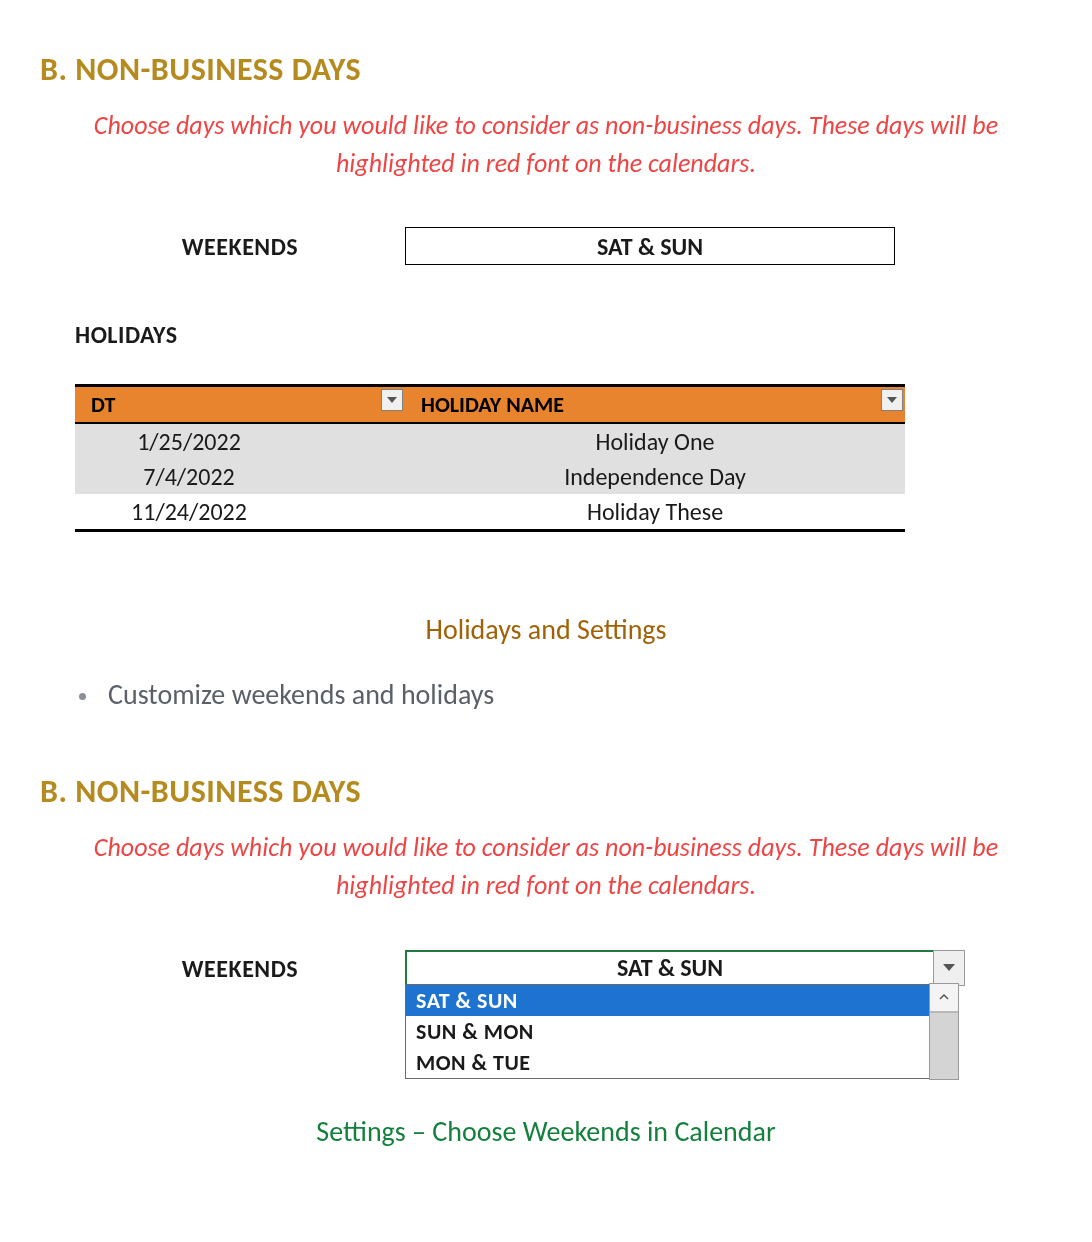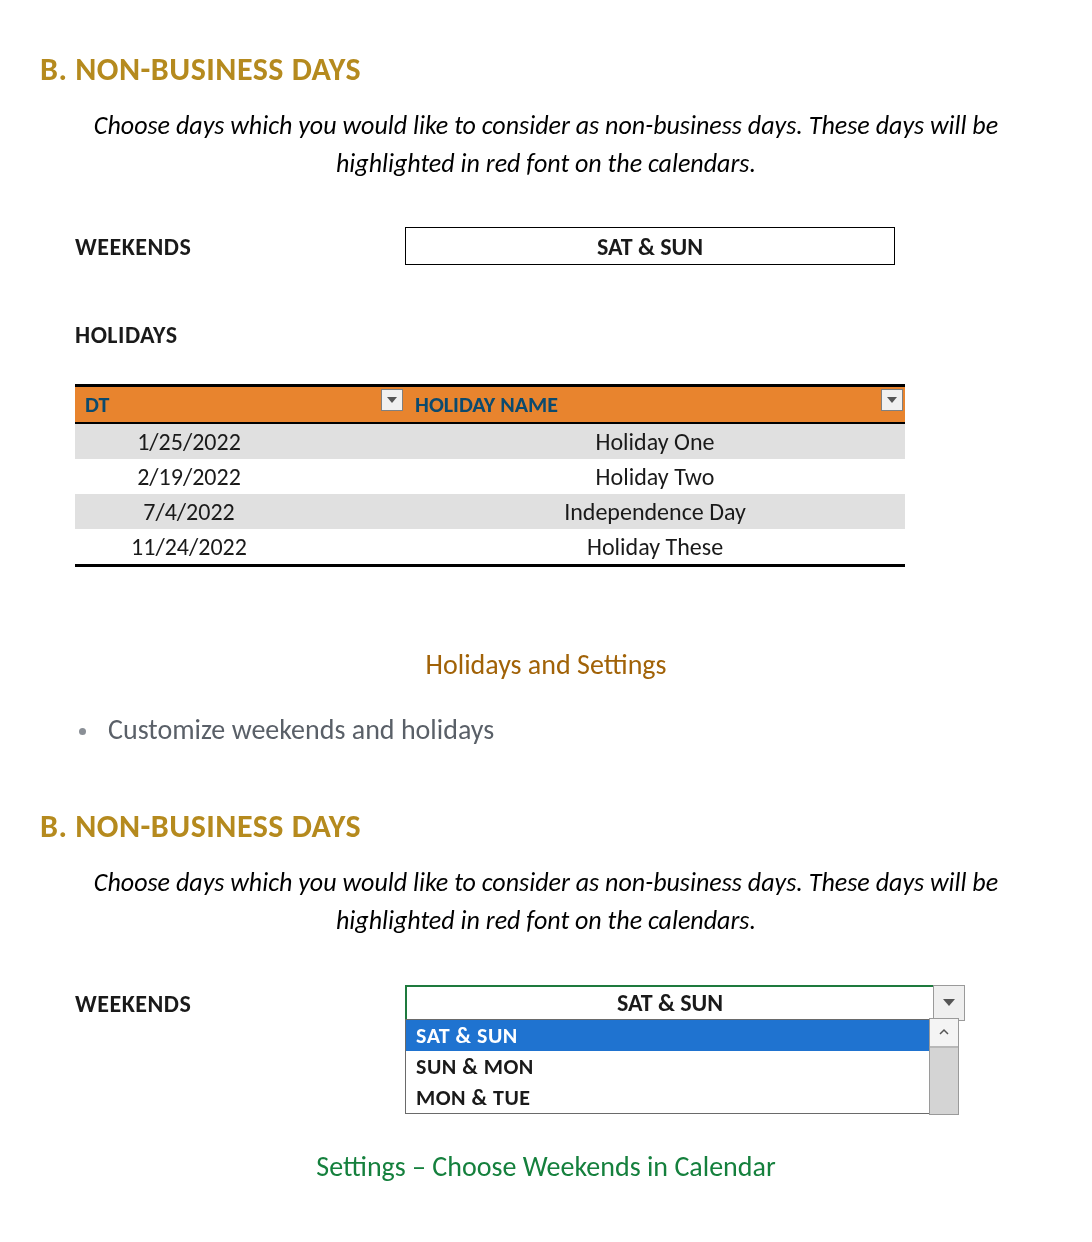--- a/index.html
+++ b/index.html
@@ -17,32 +17,33 @@
     letter-spacing: 0.5px;
     margin-bottom: 18px;
   }
   .section-desc {
     font-style: italic;
     font-size: 26px;
     text-align: center;
     padding: 0 50px;
     line-height: 1.45;
     margin-bottom: 45px;
-    color: #000000;
+    color: #ef4444;
   }
   .row {
     display: flex;
     align-items: center;
     margin: 0 0 55px 35px;
   }
   .row-label {
     font-weight: 700;
     font-size: 24px;
     width: 330px;
     letter-spacing: 0.5px;
+    text-align: center;
   }
   .select-box-closed {
     border: 1px solid #000;
     width: 490px;
     height: 38px;
     display: flex;
     align-items: center;
     justify-content: center;
     font-weight: 700;
     font-size: 24px;
@@ -55,25 +56,25 @@
   }
   .holidays-table {
     border-collapse: collapse;
     margin-left: 35px;
     width: 830px;
     border-top: 3px solid #000;
     border-bottom: 3px solid #000;
   }
   .holidays-table th {
     background: #e8842e;
-    color: #0c4a6e;
+    color: #000000;
     font-weight: 700;
     font-size: 22px;
     text-align: left;
-    padding: 4px 10px;
+    padding: 4px 16px;
     position: relative;
     border-bottom: 2px solid #000;
     border-top: 2px solid #000;
   }
   .holidays-table th.col-dt { width: 330px; }
   .filter-btn {
     position: absolute;
     right: 2px;
     top: 2px;
     width: 22px;
@@ -230,24 +231,20 @@
         <span class="filter-btn">
             <span class="tri"></span>
           </span>
       </th>
     </tr>
   </thead>
   <tbody>
     <tr class="striped">
       <td class="dt-cell">1/25/2022</td>
       <td>Holiday One</td>
-    </tr>
-    <tr>
-      <td class="dt-cell">2/19/2022</td>
-      <td>Holiday Two</td>
     </tr>
     <tr class="striped">
       <td class="dt-cell">7/4/2022</td>
       <td>Independence Day</td>
     </tr>
     <tr>
       <td class="dt-cell">11/24/2022</td>
       <td>Holiday These</td>
     </tr>
   </tbody>

